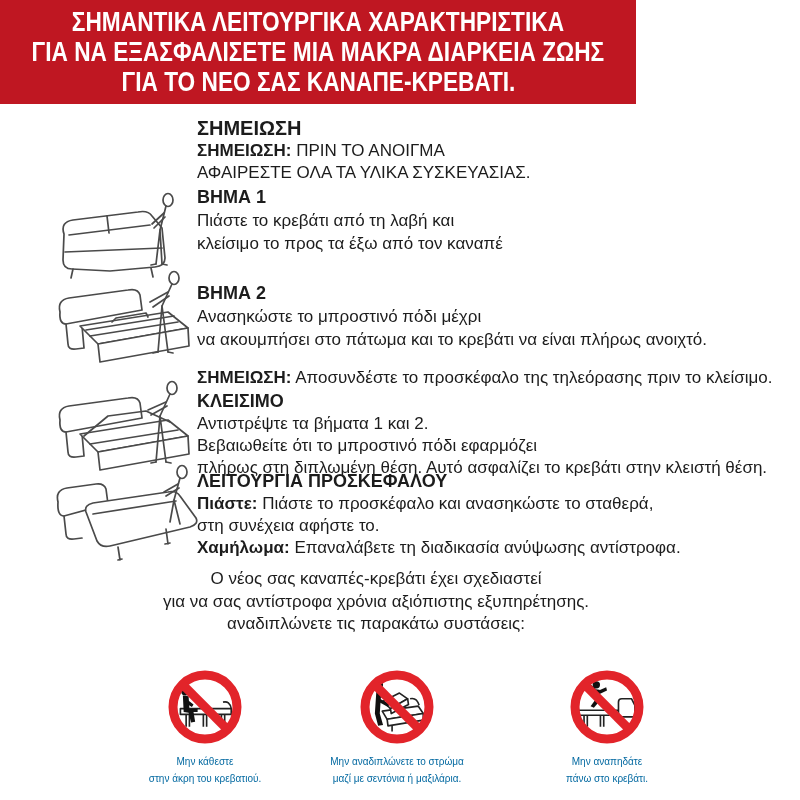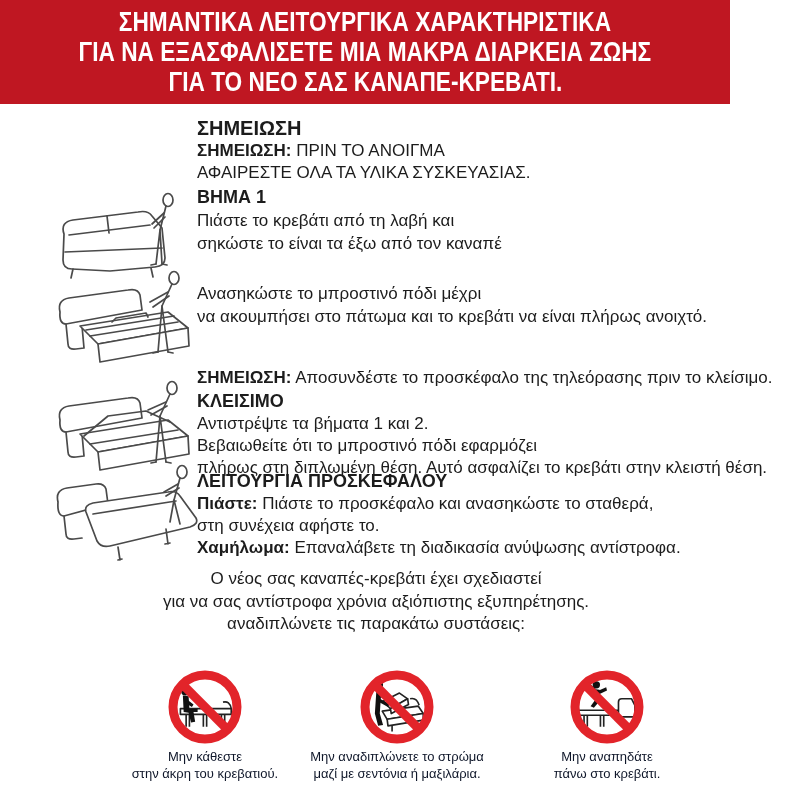--- a/index.html
+++ b/index.html
@@ -1,38 +1,38 @@
 <!DOCTYPE html>
 <html><head>
 <meta charset="utf-8">
 <style>
   html,body{margin:0;padding:0;}
   body{
     width:800px;height:800px;position:relative;background:#ffffff;
     font-family:"Liberation Sans",sans-serif;color:#1c1c1c;overflow:hidden;
   }
   .banner{
-    position:absolute;left:0;top:0;width:730px;height:104px;background:#bf1722;
+    position:absolute;left:0;top:0;width:636px;height:104px;background:#bf1722;
     display:flex;flex-direction:column;justify-content:center;align-items:center;
     text-align:center;color:#fff;
   }
   .banner-line{font-size:27px;font-weight:bold;line-height:30px;white-space:nowrap;}
   .banner-line span{display:inline-block;transform:scaleX(0.84);transform-origin:center;}
   .tb{position:absolute;left:197px;white-space:nowrap;}
   .h1{font-size:20px;font-weight:bold;line-height:24px;}
   .h2{font-size:18px;font-weight:bold;line-height:23px;}
   .line{font-size:17px;line-height:22px;}
   .line3{font-size:17px;line-height:23px;}
   .b{font-weight:bold;}
   .outro{position:absolute;left:0;top:568px;width:752px;text-align:center;}
   .outro .line{line-height:22.5px;white-space:nowrap;}
   .illus{position:absolute;}
   .proh{position:absolute;width:260px;text-align:center;}
   .proh svg{display:block;margin:0 auto;}
-  .caption{font-size:13px;line-height:17px;color:#0f172a;}
+  .caption{font-size:10px;line-height:17px;margin-top:5px;color:#0369a1;}
 </style>
 </head>
 <body>
 
 <header class="banner">
   <div class="banner-line"><span>ΣΗΜΑΝΤΙΚΑ ΛΕΙΤΟΥΡΓΙΚΑ ΧΑΡΑΚΤΗΡΙΣΤΙΚΑ</span></div>
   <div class="banner-line"><span>ΓΙΑ ΝΑ ΕΞΑΣΦΑΛΙΣΕΤΕ ΜΙΑ ΜΑΚΡΑ ΔΙΑΡΚΕΙΑ ΖΩΗΣ</span></div>
   <div class="banner-line"><span>ΓΙΑ ΤΟ ΝΕΟ ΣΑΣ ΚΑΝΑΠΕ-ΚΡΕΒΑΤΙ.</span></div>
 </header>
 
@@ -102,24 +102,25 @@
 
 <div class="tb" style="top:116px">
   <div class="h1">ΣΗΜΕΙΩΣΗ</div>
   <div class="line"><span class="b">ΣΗΜΕΙΩΣΗ:</span><span> ΠΡΙΝ ΤΟ ΑΝΟΙΓΜΑ</span></div>
   <div class="line">ΑΦΑΙΡΕΣΤΕ ΟΛΑ ΤΑ ΥΛΙΚΑ ΣΥΣΚΕΥΑΣΙΑΣ.</div>
 </div>
 
 <div class="tb" style="top:186px">
   <div class="h2">ΒΗΜΑ 1</div>
   <div class="line3">Πιάστε το κρεβάτι από τη λαβή και</div>
-  <div class="line3">σηκώστε το είναι τα έξω από τον καναπέ</div>
+  <div class="line3">κλείσιμο το προς τα έξω από τον καναπέ</div>
 </div>
 
 <div class="tb" style="top:282px">
+  <div class="h2">ΒΗΜΑ 2</div>
   <div class="line3">Ανασηκώστε το μπροστινό πόδι μέχρι</div>
   <div class="line3">να ακουμπήσει στο πάτωμα και το κρεβάτι να είναι πλήρως ανοιχτό.</div>
 </div>
 
 <div class="tb" style="top:367px">
   <div class="line"><span class="b">ΣΗΜΕΙΩΣΗ:</span><span> Αποσυνδέστε το προσκέφαλο της τηλεόρασης πριν το κλείσιμο.</span></div>
   <div class="h2" style="line-height:24px">ΚΛΕΙΣΙΜΟ</div>
   <div class="line">Αντιστρέψτε τα βήματα 1 και 2.</div>
   <div class="line">Βεβαιωθείτε ότι το μπροστινό πόδι εφαρμόζει</div>
   <div class="line">πλήρως στη διπλωμένη θέση. Αυτό ασφαλίζει το κρεβάτι στην κλειστή θέση.</div>

